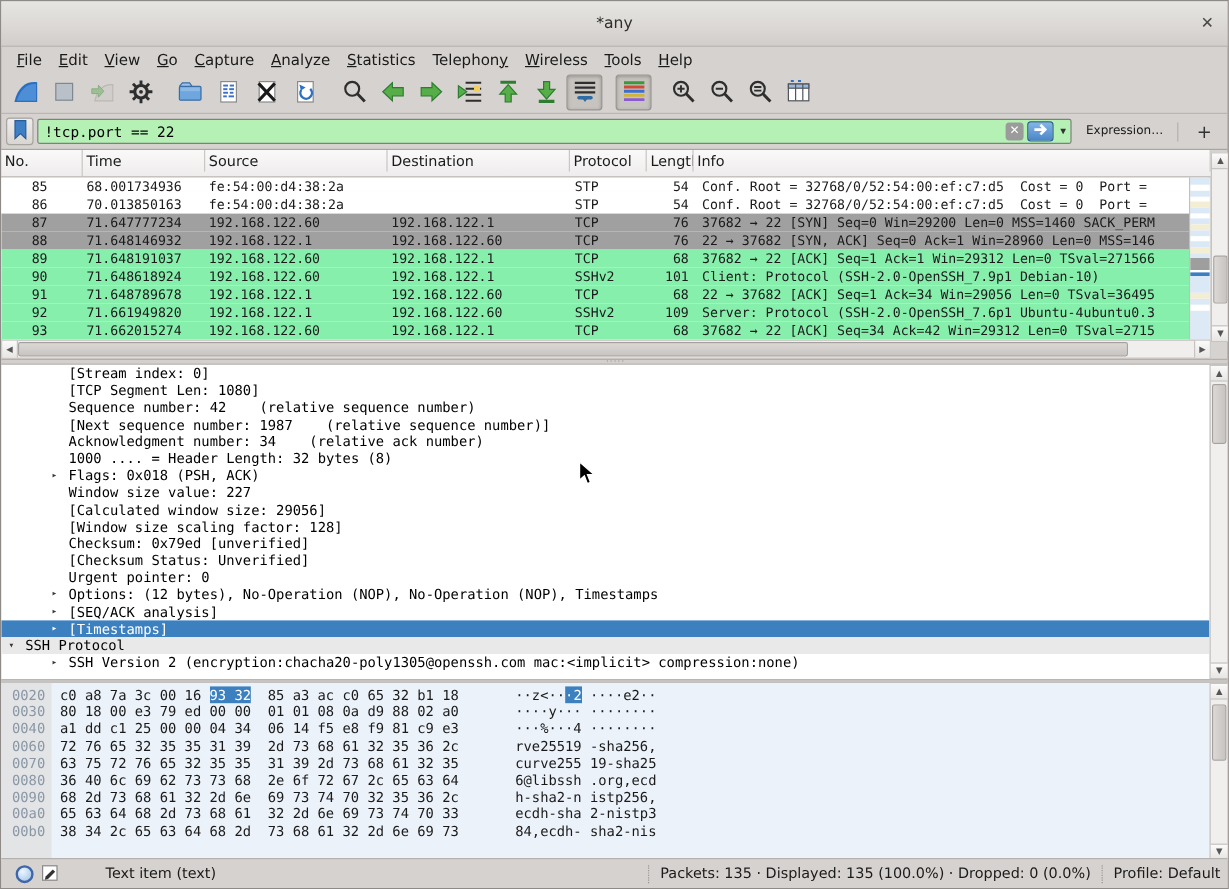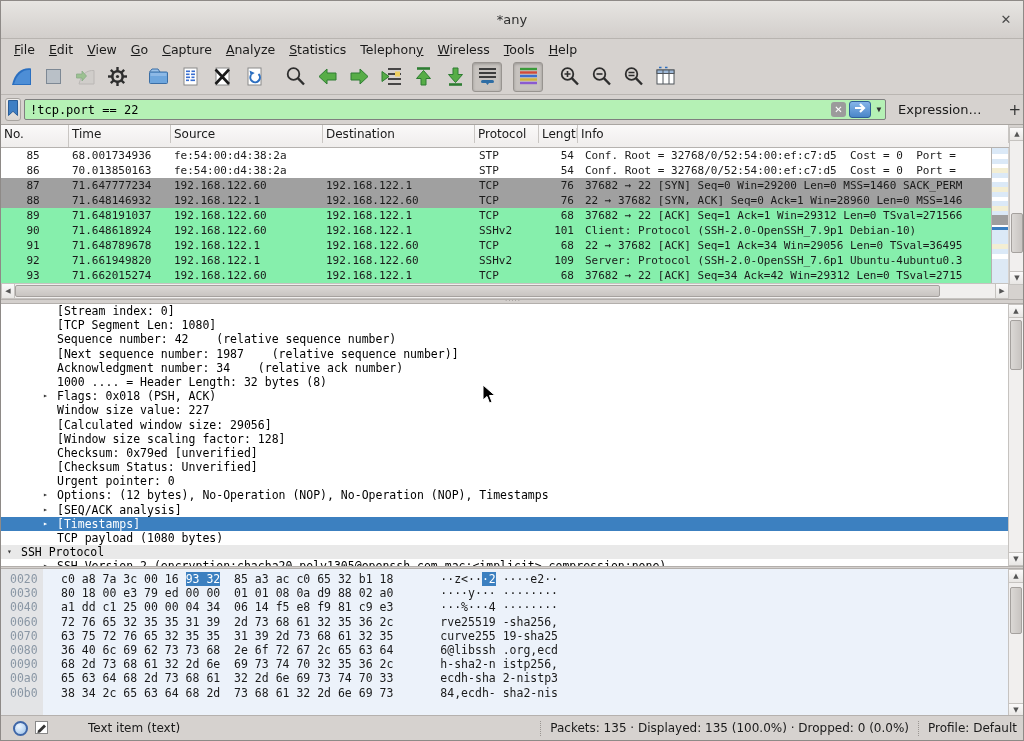--- a/index.html
+++ b/index.html
@@ -40,21 +40,21 @@
     display:flex; align-items:center; padding-left:5px;
     font-family:"DejaVu Sans Mono","Liberation Mono",monospace; font-size:12px; color:#000; }
   .filter-text { flex:1; white-space:pre; overflow:hidden; }
   .clear-btn { width:15px; height:15px; border-radius:3px; background:#9b9b9b; color:#fff;
     font-size:10px; line-height:15px; text-align:center; margin-right:3px;
     font-family:"DejaVu Sans",sans-serif; }
   .apply-btn { width:22px; height:17px; border-radius:3px; margin-right:2px;
     background:linear-gradient(#85b5e9,#4a86c8); border:1px solid #2f5f98;
     display:flex; align-items:center; justify-content:center; }
   .caret-btn { width:12px; height:17px; font-size:8px; color:#333; line-height:17px; text-align:center; }
-  .expr-label { margin-left:12px; font-size:13px; }
+  .expr-label { margin-left:12px; font-size:10px; }
   .fsep { width:1px; height:16px; background:#b5b1ae; margin:0 9px 0 12px; }
   .add-btn { font-size:15px; color:#333; padding:0 6px; }
   
   .plist-header, .prow { display:grid;
     grid-template-columns:68px 102px 152px 152px 64px 39px 1fr; }
   .plist-header { position:absolute; top:124px; left:0; width:1008px; height:23px;
     background:linear-gradient(#faf9f9,#efedec); border-bottom:1px solid #b5b2af; font-size:12px; }
   .hcell { padding:2px 0 0 3px; border-right:1px solid #c9c6c3; overflow:hidden; white-space:nowrap; }
   .plist-rows { position:absolute; top:147px; left:0; width:990px; height:135px;
     background:#fff; overflow:hidden;
@@ -108,21 +108,21 @@
   .drow.sel .exp { color:#fff; }
   .drow.shade { background:#e9e9e9; }
   .dtext { overflow:hidden; }
   
   .hexpane { position:absolute; top:568px; left:0; width:1007px; height:148px;
     background:#ecf2fa; overflow:hidden; padding-top:3px;
     font-family:"DejaVu Sans Mono","Liberation Mono",monospace; font-size:11.5px; color:#1a1a1a; }
   .hexpane .offcol { position:absolute; left:0; top:0; bottom:0; width:42px; background:#e3e4e6; }
   .hxrow { position:relative; height:14.2px; line-height:14.2px; white-space:pre; }
   .hoff { display:inline-block; width:42px; padding-left:9px; color:#8a97a5; }
-  .hhex { margin-left:18px; }
+  .hhex { margin-left:7px; }
   .hasc { margin-left:47px; }
   .hl { background:#3c80c0; color:#fff; }
   
   .statusbar { position:absolute; bottom:0; left:0; width:1024px; height:25px;
     border-top:1px solid #b5b1ae; background:#d6d2cf; display:flex; align-items:center;
     font-size:12px; padding:0 8px; }
   .expert-dot { width:15px; height:15px; border-radius:50%; border:2px solid #3e66a8;
     background:radial-gradient(circle at 35% 30%, #eef6ff, #9cc1e8); margin:0 6px 0 4px; }
   .stat-hint { margin-left:38px; }
   .stat-right { margin-left:auto; display:flex; align-items:center; }
@@ -528,21 +528,20 @@
       <div class="drow lvl1"><span class="exp">▸</span><span class="dtext">Flags: 0x018 (PSH, ACK)</span></div>
       <div class="drow lvl1"><span class="exp"></span><span class="dtext">Window size value: 227</span></div>
       <div class="drow lvl1"><span class="exp"></span><span class="dtext">[Calculated window size: 29056]</span></div>
       <div class="drow lvl1"><span class="exp"></span><span class="dtext">[Window size scaling factor: 128]</span></div>
       <div class="drow lvl1"><span class="exp"></span><span class="dtext">Checksum: 0x79ed [unverified]</span></div>
       <div class="drow lvl1"><span class="exp"></span><span class="dtext">[Checksum Status: Unverified]</span></div>
       <div class="drow lvl1"><span class="exp"></span><span class="dtext">Urgent pointer: 0</span></div>
       <div class="drow lvl1"><span class="exp">▸</span><span class="dtext">Options: (12 bytes), No-Operation (NOP), No-Operation (NOP), Timestamps</span></div>
       <div class="drow lvl1"><span class="exp">▸</span><span class="dtext">[SEQ/ACK analysis]</span></div>
       <div class="drow lvl1 sel"><span class="exp">▸</span><span class="dtext">[Timestamps]</span></div>
-      <div class="drow lvl1"><span class="exp"></span><span class="dtext">TCP payload (1080 bytes)</span></div>
       <div class="drow lvl0 shade"><span class="exp">▾</span><span class="dtext">SSH Protocol</span></div>
       <div class="drow lvl1"><span class="exp">▸</span><span class="dtext">SSH Version 2 (encryption:chacha20-poly1305@openssh.com mac:&lt;implicit&gt; compression:none)</span></div>
     </div>
   <div class="vscroll" id="vs-det">
     <div class="sb-btn sb-up">▲</div>
     <div class="sb-thumb" style="top:15px;height:50px;"></div>
     <div class="sb-btn sb-dn">▼</div>
   </div>
 
   <div class="split" id="split2"></div>

